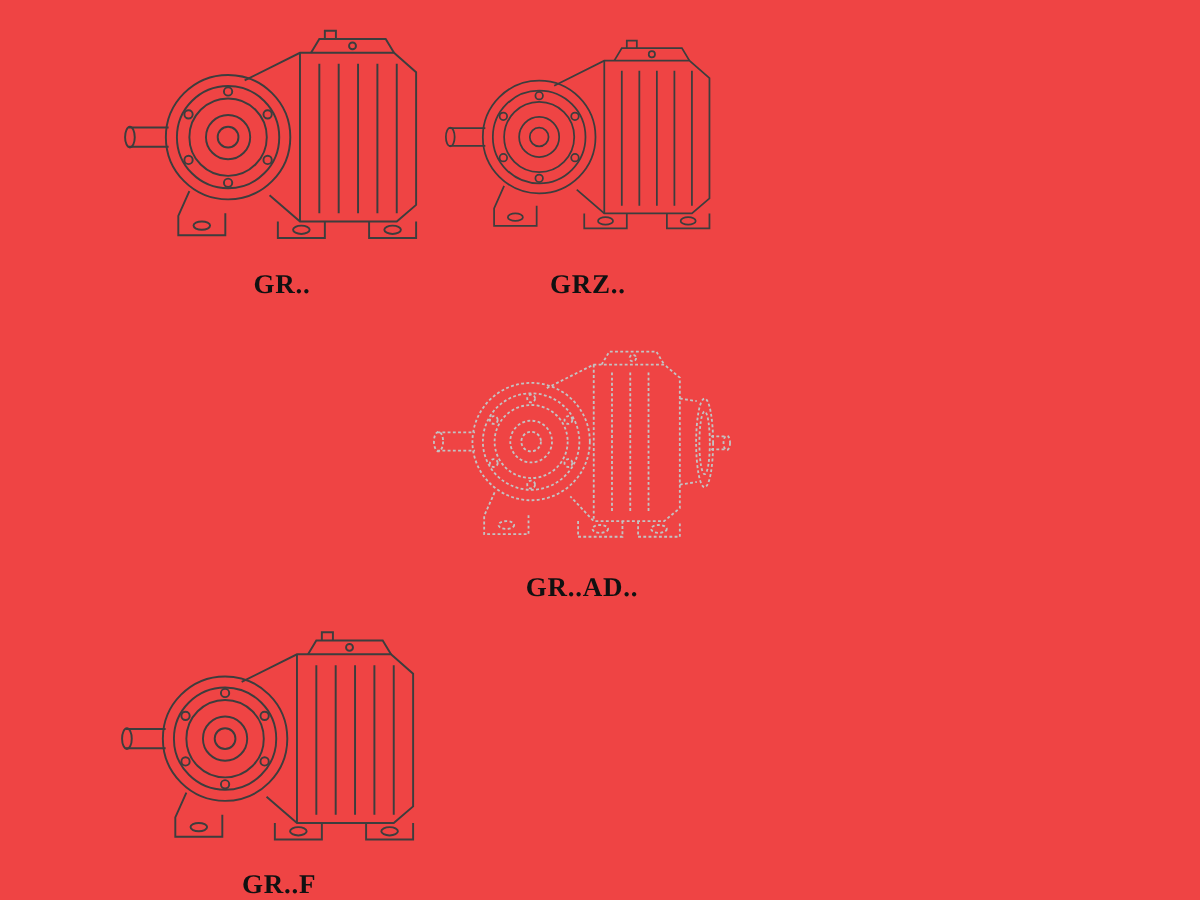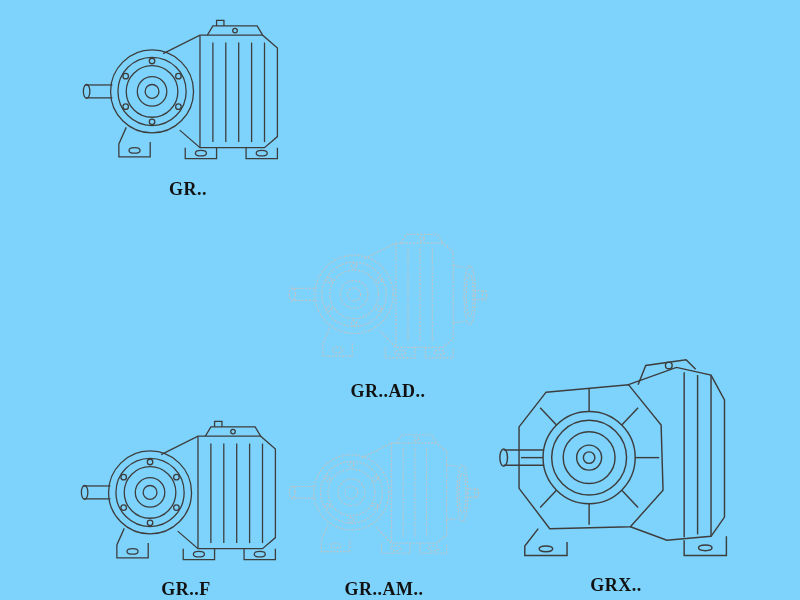--- a/index.html
+++ b/index.html
@@ -179,31 +179,39 @@
       <path d="M148 76 L156 56 L198 50 L208 60"></path>
         <circle cx="180" cy="56" r="3.5"></circle>
       <path d="M44 226 L30 244 L30 254 L74 254 L74 240"></path>
         <ellipse cx="52" cy="247" rx="7" ry="3"></ellipse>
       <path d="M196 238 L196 254 L240 254 L240 234"></path>
         <ellipse cx="218" cy="246" rx="7" ry="3"></ellipse>
     </g>
   </defs>
 </svg>
 
-<div class="page" style="background: #7dd3fc;">
+<div class="page" style="background: #ef4444;">
 
   <figure class="cell" style="left:82px;top:4px;width:212px;height:196px">
     <div class="art solid">
       <svg viewBox="0 0 230 180">
           <use href="#sym-foot"></use>
         </svg>
     </div>
     <figcaption class="label">GR..</figcaption>
   </figure>
 
+  <figure class="cell" style="left:296px;top:4px;width:192px;height:196px">
+    <div class="art solid">
+      <svg viewBox="0 0 230 180">
+          <use href="#sym-foot"></use>
+        </svg>
+    </div>
+    <figcaption class="label">GRZ..</figcaption>
+  </figure>
 
 
 
   <figure class="cell" style="left:288px;top:208px;width:200px;height:194px">
     <div class="art faded">
       <svg viewBox="0 0 230 180">
           <use href="#sym-adapter"></use>
         </svg>
     </div>
     <figcaption class="label">GR..AD..</figcaption>
@@ -211,31 +219,15 @@
 
   <figure class="cell" style="left:80px;top:406px;width:212px;height:194px">
     <div class="art solid">
       <svg viewBox="0 0 230 180">
           <use href="#sym-foot"></use>
         </svg>
     </div>
     <figcaption class="label">GR..F</figcaption>
   </figure>
 
-  <figure class="cell" style="left:288px;top:406px;width:192px;height:194px">
-    <div class="art faded">
-      <svg viewBox="0 0 230 180">
-          <use href="#sym-adapter"></use>
-        </svg>
-    </div>
-    <figcaption class="label">GR..AM..</figcaption>
-  </figure>
-
-  <figure class="cell" style="left:496px;top:300px;width:240px;height:296px">
-    <div class="art solid">
-      <svg viewBox="0 0 250 260">
-          <use href="#sym-grx"></use>
-        </svg>
-    </div>
-    <figcaption class="label">GRX..</figcaption>
-  </figure>
+
 
 </div>
 
 </body></html>

